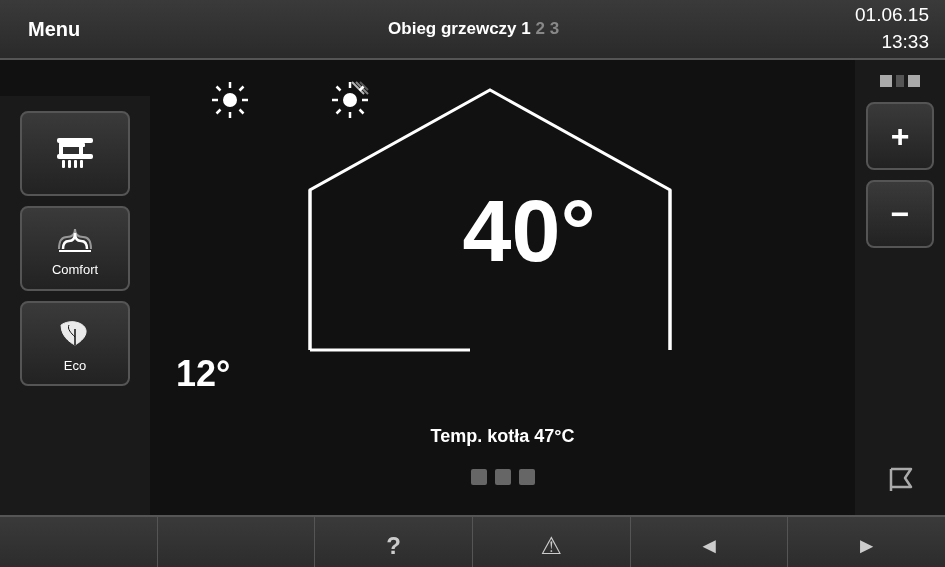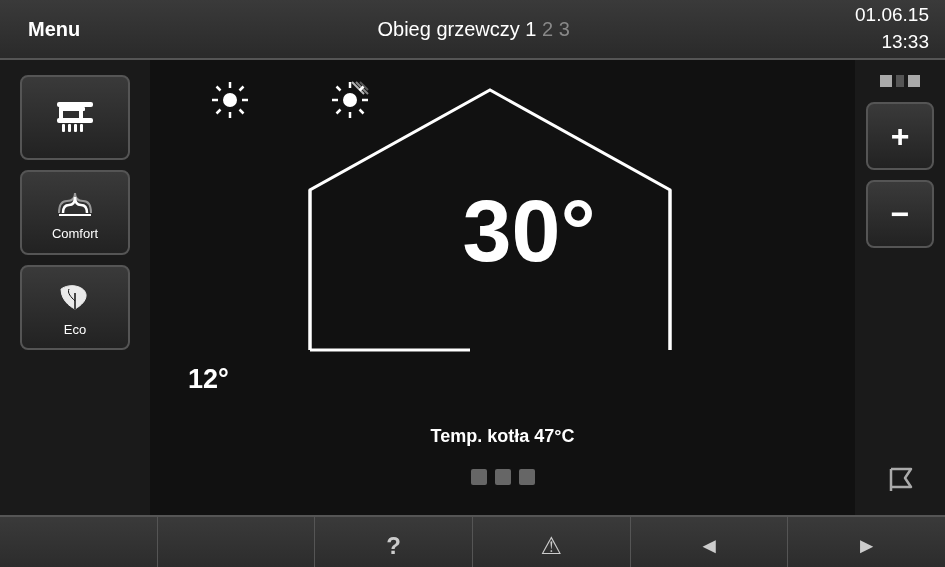--- a/index.html
+++ b/index.html
@@ -26,22 +26,22 @@
 
     #header .menu-btn {
       font-size: 20px;
       font-weight: bold;
       color: white;
       cursor: pointer;
       padding: 6px 12px;
     }
 
     #header .title {
-      font-size: 20px;
-      font-weight: normal;
+      font-size: 17px;
+      font-weight: bold;
       color: white;
       flex: 1;
       text-align: center;
     }
 
     #header .title .active { color: white; }
     #header .title .inactive { color: #888; }
 
     #header .datetime {
       font-size: 19px;
@@ -59,20 +59,21 @@
 
     
     #left-panel {
       width: 150px;
       display: flex;
       flex-direction: column;
       align-items: center;
       padding: 15px 17px;
       gap: 10px;
       background: #1a1a1a;
+      margin-top: 36px;
     }
 
     .mode-btn {
       width: 110px;
       height: 85px;
       background: linear-gradient(to bottom, #3a3a3a, #222);
       border: 2px solid #555;
       border-radius: 8px;
       display: flex;
       flex-direction: column;
@@ -111,22 +112,22 @@
 
     .sun-icon {
       font-size: 36px;
       color: #ccc;
     }
 
     
     .outdoor-temp {
       position: absolute;
       bottom: 120px;
-      left: 38px;
-      font-size: 27px;
+      left: 26px;
+      font-size: 36px;
       font-weight: bold;
       color: white;
     }
 
     
     .indoor-temp {
       position: absolute;
       top: 120px;
       left: 50%;
       transform: translateX(-30%);
@@ -344,21 +345,21 @@
       <line x1="80" y1="280" x2="80" y2="120" stroke="white" stroke-width="3"></line>
 
       <line x1="440" y1="120" x2="440" y2="280" stroke="white" stroke-width="3"></line>
 
       <line x1="80" y1="280" x2="240" y2="280" stroke="white" stroke-width="3"></line>
 
     </svg>
 
     <div class="outdoor-temp">12°</div>
 
-    <div class="indoor-temp">30°</div>
+    <div class="indoor-temp">40°</div>
 
     <div class="boiler-temp">Temp. kotła 47°C</div>
 
     <div class="dots">
       <div class="dot"></div>
       <div class="dot"></div>
       <div class="dot"></div>
     </div>
   </div>
 

